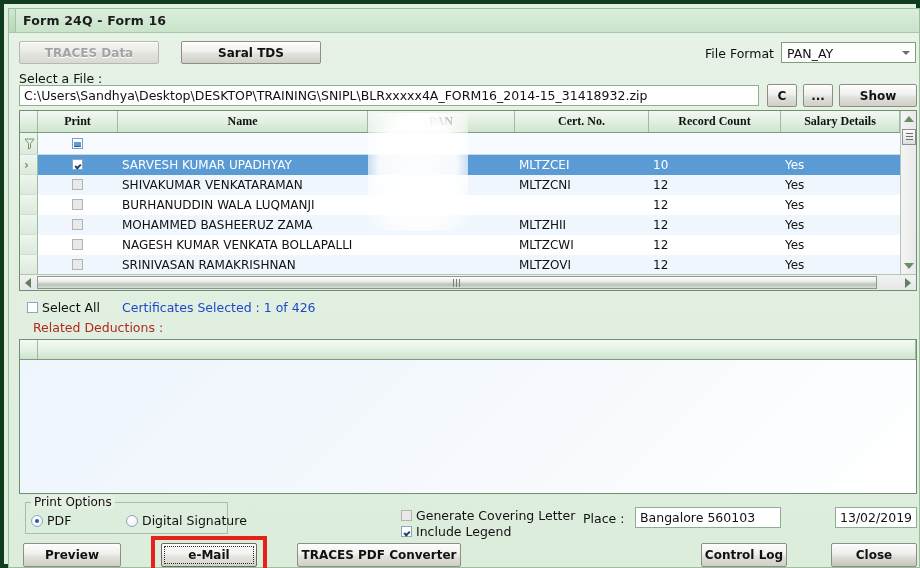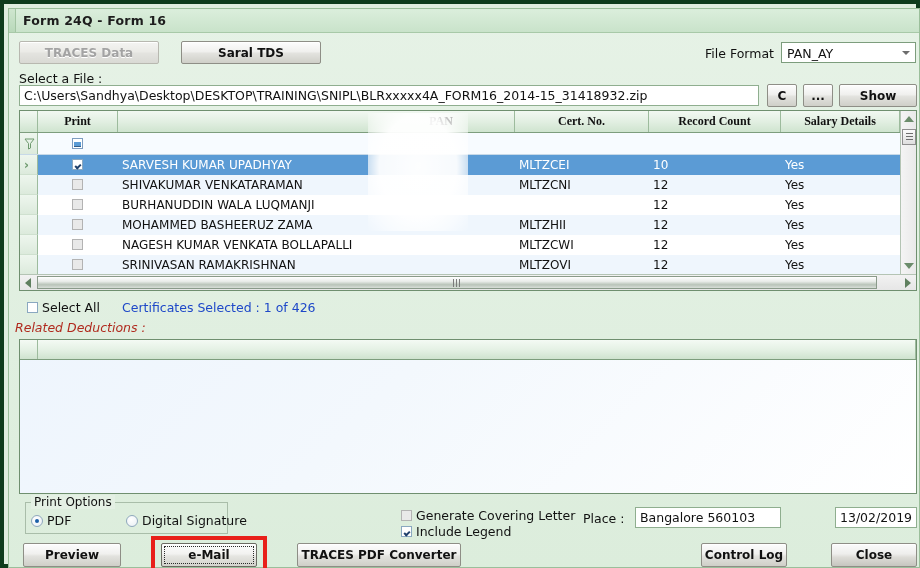--- a/index.html
+++ b/index.html
@@ -201,21 +201,21 @@
   }
   .hthumb .grip{
     position:absolute;left:50%;top:2px;width:8px;height:8px;margin-left:-4px;
     background:repeating-linear-gradient(90deg,#7b7b7b 0 1px,transparent 1px 3px);
   }
 
   
   #selAllBox{position:absolute;left:18px;top:293px;width:11px;height:11px;}
   #selAllLbl{left:33px;top:291px;}
   #certSel{position:absolute;left:113px;top:291px;font-size:12.5px;color:#1e48c8;}
-  #relDed{position:absolute;left:6px;top:311px;font-size:12.5px;color:#b02a1e;font-style:italic;}
+  #relDed{position:absolute;left:24px;top:311px;font-size:12.5px;color:#b02a1e;}
 
   
   #grid2{
     position:absolute;left:10px;top:330px;width:898px;height:155px;
     box-sizing:border-box;border:1px solid #6f8f6f;
     background:linear-gradient(135deg,#eef5fd 0%,#f3f8fd 40%,#ffffff 100%);
     overflow:hidden;
   }
   #grid2 .g2head{
     position:absolute;left:0;top:0;width:100%;height:20px;
@@ -291,20 +291,21 @@
     <div class="textinput" id="fileInput">C:\Users\Sandhya\Desktop\DESKTOP\TRAINING\SNIPL\BLRxxxxx4A_FORM16_2014-15_31418932.zip</div>
     <div class="btn" id="btnC">C</div>
     <div class="btn" id="btnDots">...</div>
     <div class="btn" id="btnShow">Show</div>
 
     <div id="grid">
 
       <div class="ghead">
         <div class="hc" style="left:0;width:18px;"></div>
         <div class="hc" style="left:18px;width:80px;">Print</div>
+        <div class="hc" style="left:98px;width:250px;">Name</div>
         <div class="hc" style="left:348px;width:147px;">PAN</div>
         <div class="hc" style="left:495px;width:134px;">Cert. No.</div>
         <div class="hc" style="left:629px;width:132px;">Record Count</div>
         <div class="hc" style="left:761px;width:119px;">Salary Details</div>
       </div>
 
       <div class="frow">
         <div class="rowindicator">
           <svg class="funnel" viewBox="0 0 11 12">
             <path d="M1 1 H10 L6.5 5.5 V10 L4.5 11 V5.5 Z" fill="none" stroke="#6f9a6f" stroke-width="1"></path>

